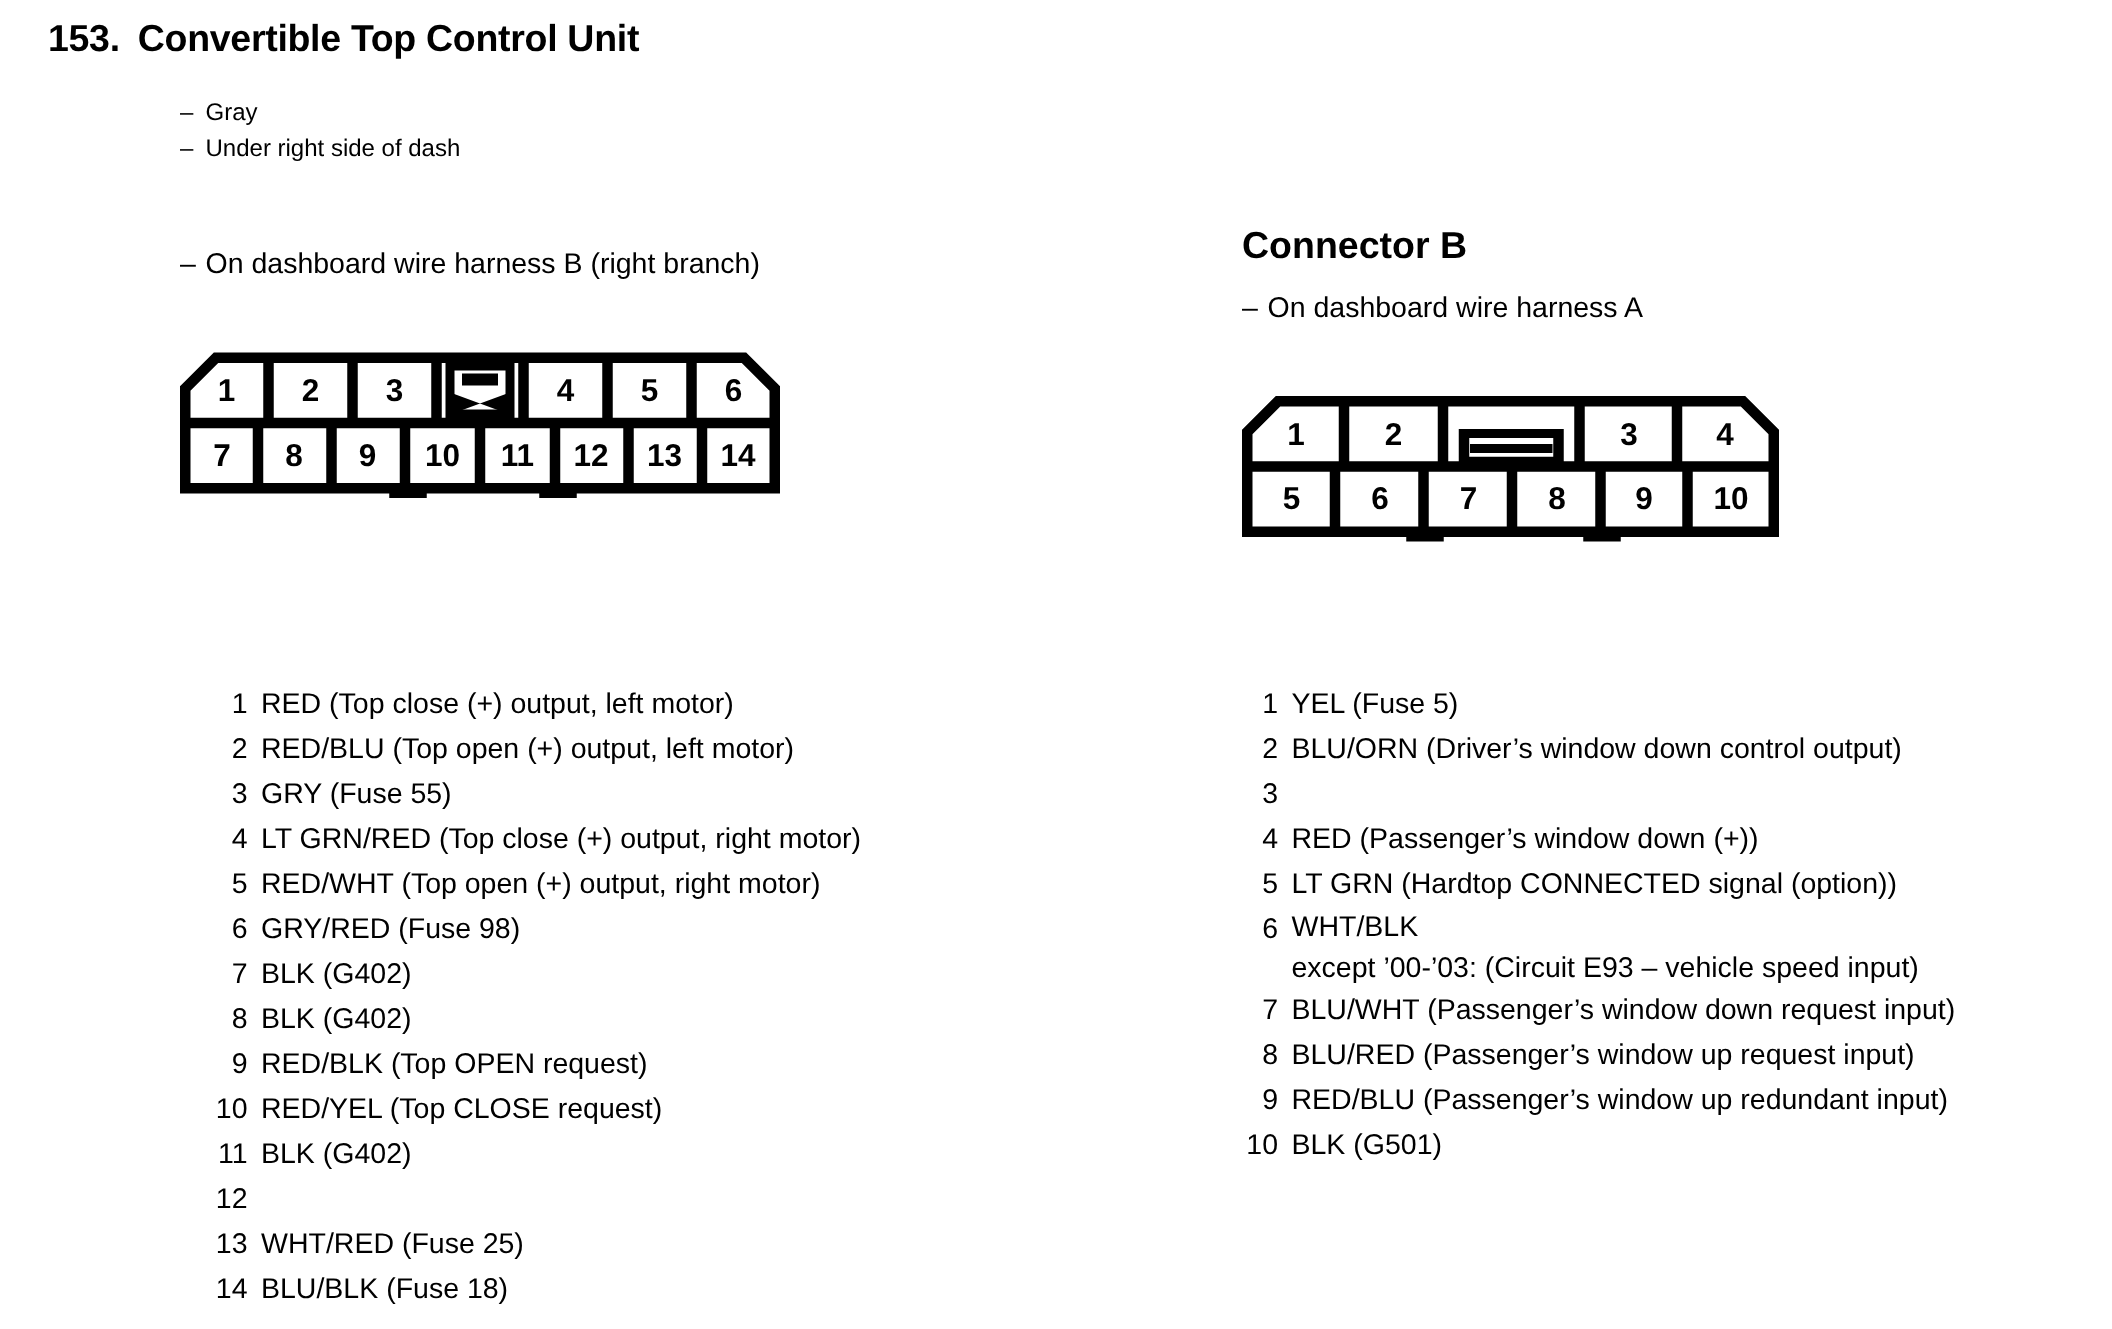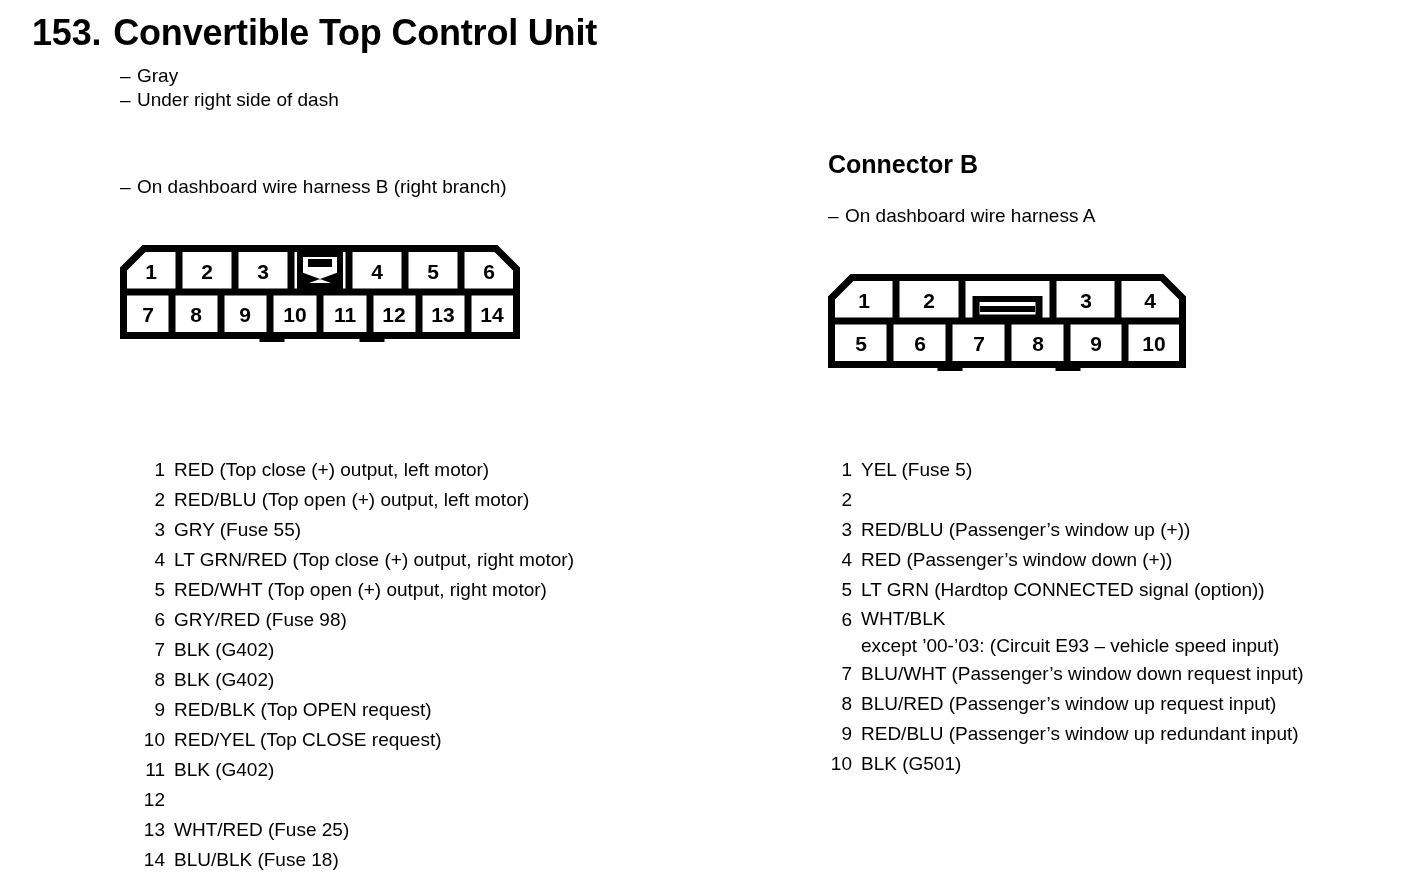--- a/index.html
+++ b/index.html
@@ -15,51 +15,51 @@
     font-family: "Liberation Sans", sans-serif;
     color: #000000;
     overflow: hidden;
   }
 
   
   .doc-title {
     position: absolute;
     left: 32px;
     top: 12px;
-    font-size: 36px;
+    font-size: 25px;
     font-weight: bold;
     letter-spacing: -0.2px;
     white-space: nowrap;
   }
   .doc-title .num { margin-right: 12px; }
 
   .header-notes {
     position: absolute;
     left: 120px;
     top: 64px;
-    font-size: 19px;
+    font-size: 16px;
     line-height: 24px;
   }
   .note-line { white-space: nowrap; }
   .note-line .dash { display: inline-block; width: 17px; }
 
   
   .col { position: absolute; top: 150px; }
   .col-a { left: 120px; width: 660px; }
   .col-b { left: 828px; width: 545px; }
 
   .conn-title {
     font-size: 25px;
     font-weight: bold;
     margin: 0;
     white-space: nowrap;
   }
   .conn-sub {
     font-size: 19px;
-    margin-top: 26px;
+    margin-top: 16px;
     white-space: nowrap;
   }
   .conn-sub .dash { display: inline-block; width: 17px; }
 
   
   .conn-figure { margin-top: 44px; }
   .conn-figure svg { display: block; }
 
   .cell-num {
     font-family: "Liberation Sans", sans-serif;
@@ -280,24 +280,24 @@
     </li>
 </ul>
 
 <ul class="pin-list list-b">
   <li class="pin-row">
       <span class="pin-num">1</span>
       <span class="pin-body">YEL (Fuse 5)</span>
     </li>
   <li class="pin-row">
       <span class="pin-num">2</span>
+      <span class="pin-body">BLU/ORN (Driver’s window down control output)</span>
     </li>
   <li class="pin-row">
       <span class="pin-num">3</span>
-      <span class="pin-body">RED/BLU (Passenger’s window up (+))</span>
     </li>
   <li class="pin-row">
       <span class="pin-num">4</span>
       <span class="pin-body">RED (Passenger’s window down (+))</span>
     </li>
   <li class="pin-row">
       <span class="pin-num">5</span>
       <span class="pin-body">LT GRN (Hardtop CONNECTED signal (option))</span>
     </li>
   <li class="pin-row">

